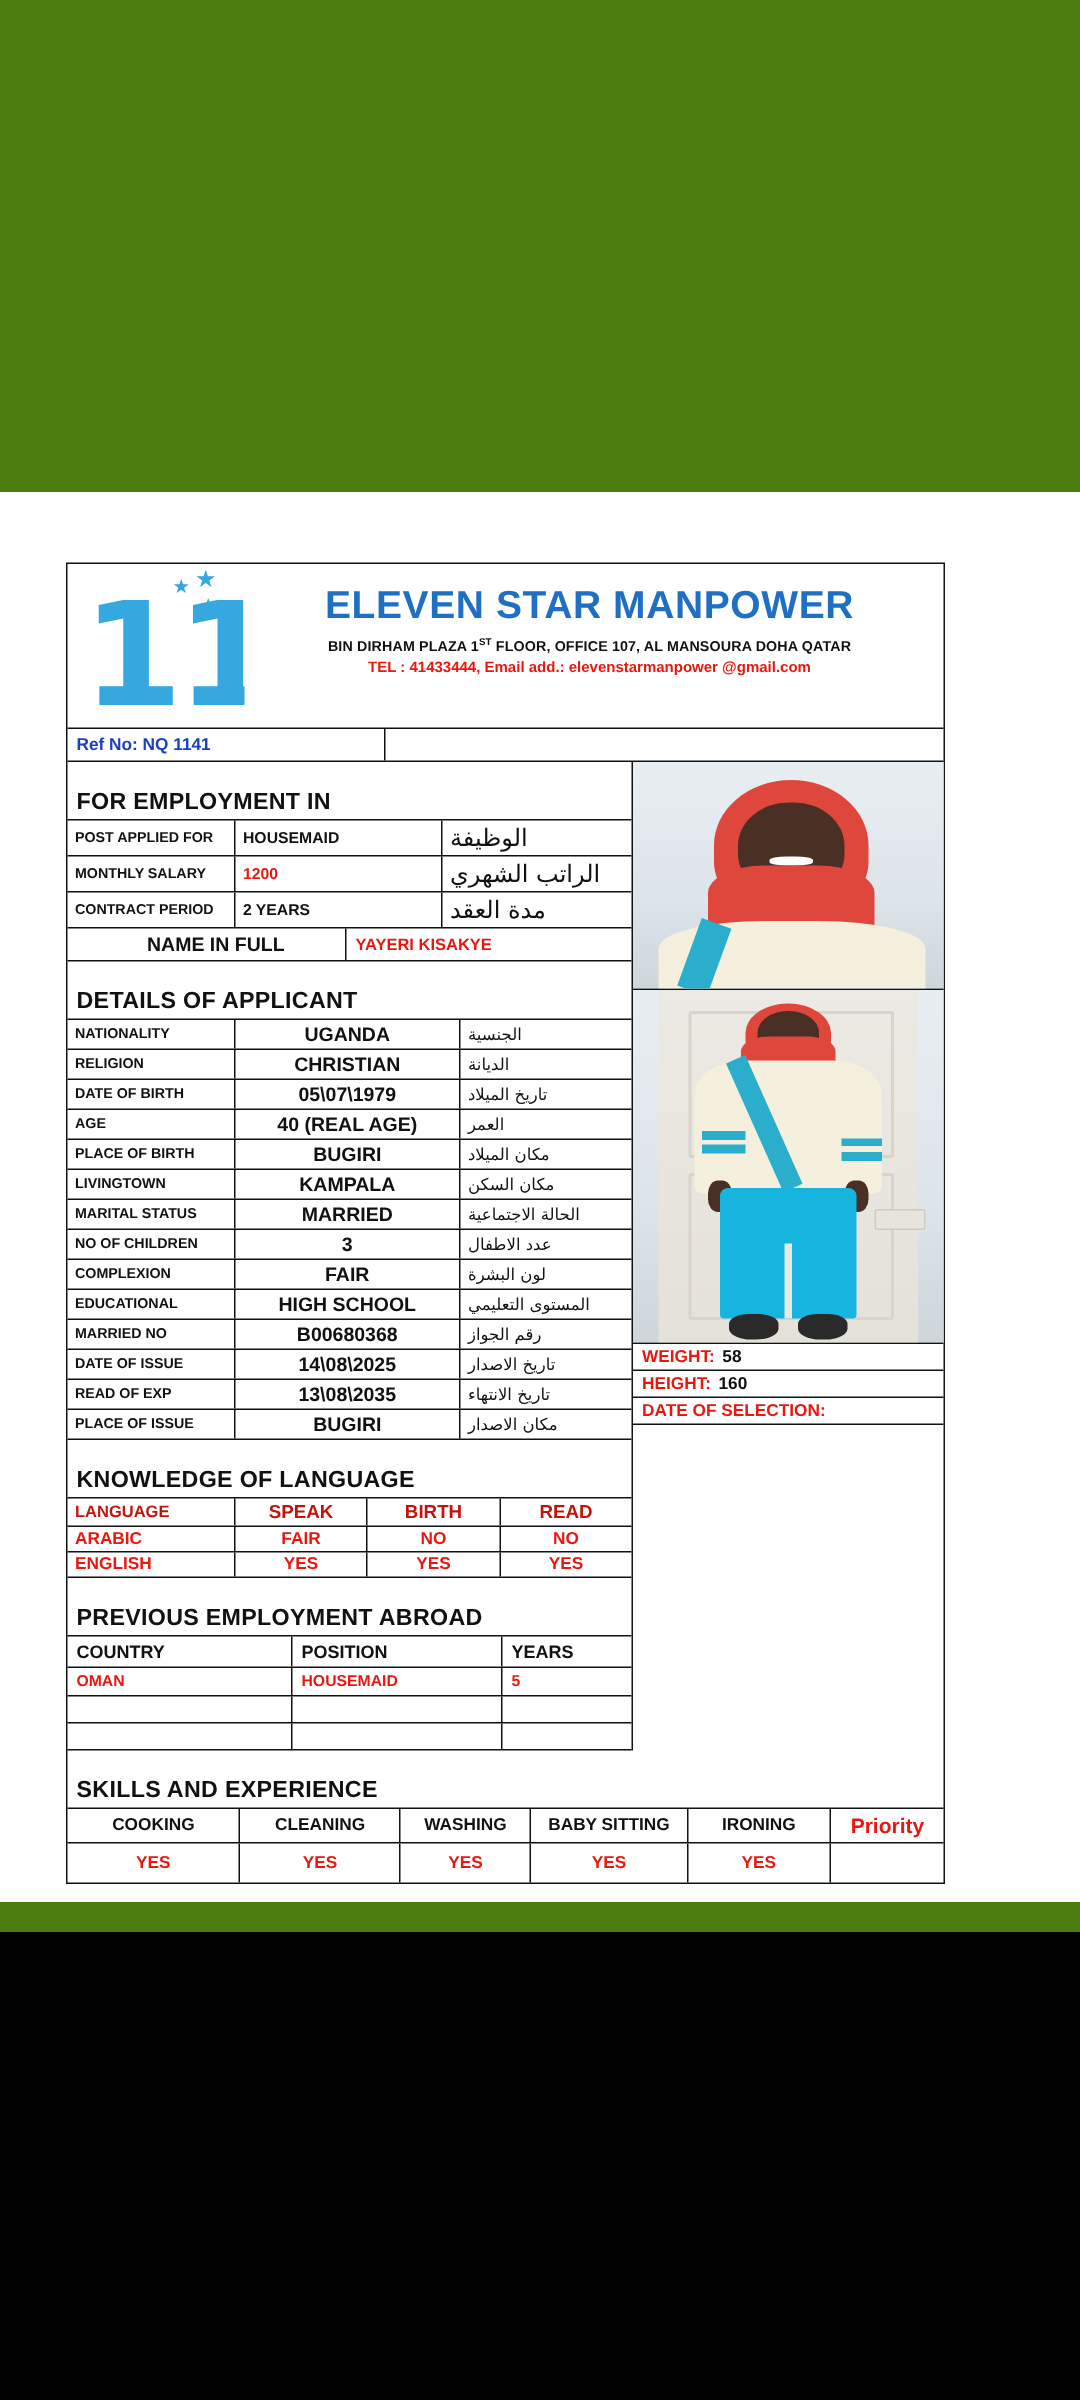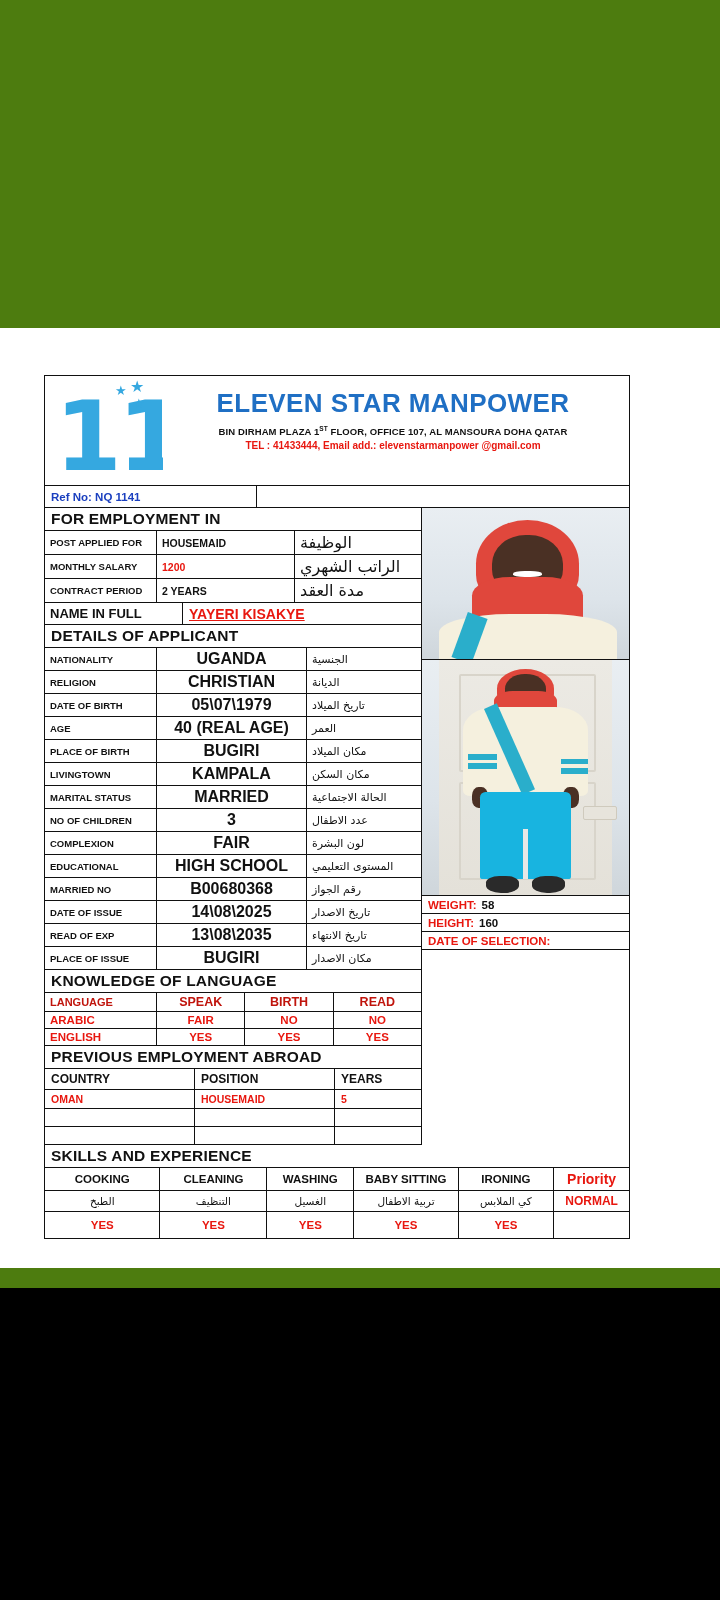--- a/index.html
+++ b/index.html
@@ -48,52 +48,52 @@
     font-family: "Liberation Sans", sans-serif;
   }
   .addr { font-size: 9.5px; font-weight: 700; color: #111; margin-top: 6px; letter-spacing: .1px; }
   .addr sup { font-size: 6.5px; }
   .tel { font-size: 10px; font-weight: 800; color: #e8170f; margin-top: 3px; }
 
   
   .row { display: flex; border-bottom: 1px solid #111; }
   .row:last-child { border-bottom: none; }
   .cell { padding: 2px 5px; font-size: 10px; color: #111; display: flex; align-items: center; }
-  .bandrow { border-bottom: 1.5px solid #111; }
+  .bandrow { border-bottom: 1.5px solid #111; margin-top: 16px; }
   .band {
     font-size: 15.5px; font-weight: 800; letter-spacing: .2px;
     padding: 2px 6px; color: #111;
   }
 
   .refrow { display: flex; border-bottom: 1.5px solid #111; height: 22px; }
   .ref { width: 212px; font-size: 11.5px; font-weight: 800; color: #1a3fbf; padding: 2px 6px;
          display:flex; align-items:center; border-right: 1px solid #111; }
   .agent { flex: 1; font-size: 11px; font-weight: 700; padding: 2px 6px; display:flex; align-items:center; gap:10px; }
   .agent .val { font-weight: 800; font-size: 12px; }
 
   
   .body { display: flex; }
   .leftcol { width: 377px; flex: 0 0 377px; border-right: 1.5px solid #111; }
   .rightcol { flex: 1; position: relative; }
 
   .lbl  { width: 112px; flex: 0 0 112px; border-right: 1px solid #111; font-weight: 700; font-size: 9.5px; }
-  .val  { width: 150px; flex: 0 0 150px; border-right: 1px solid #111; font-weight: 700; font-size: 16px; justify-content: center; }
+  .val  { width: 150px; flex: 0 0 150px; border-right: 1px solid #111; font-weight: 700; font-size: 13px; justify-content: center; }
   .ar   { flex: 1; font-size: 11px; justify-content: flex-end; direction: rtl;
           font-family: "DejaVu Sans", sans-serif; }
   .red  { color: #e8170f; }
 
   
   .lbl2 { width: 112px; flex: 0 0 112px; border-right: 1px solid #111; font-weight: 700; font-size: 9.5px; }
   .val2 { width: 138px; flex: 0 0 138px; border-right: 1px solid #111; font-weight: 700; font-size: 10.5px; }
   .ar2  { flex: 1; font-size: 16px; justify-content: flex-end; direction: rtl;
           font-family: "DejaVu Sans", sans-serif; padding-right: 4px; }
 
   .namerow { height: 22px; }
-  .namerow .nlbl { width: 138px; flex:0 0 138px; border-right:1px solid #111; font-weight:800; font-size:13px; }
-  .namerow .nval { flex:1; font-weight:800; font-size:14px; color:#e8170f; padding-left:6px; display:flex; align-items:center;text-decoration:underline; }
+  .namerow .nlbl { width: 138px; flex:0 0 138px; border-right:1px solid #111; font-weight:800; font-size:13px;margin-left:48px; }
+  .namerow .nval { flex:1; font-weight:800; font-size:11px; color:#e8170f; padding-left:6px; display:flex; align-items:center; }
 
   
   .lang .c { flex: 1; border-right: 1px solid #111; justify-content: center; font-weight: 800; font-size: 12px; padding: 2px; }
   .lang .c:last-child { border-right: none; }
   .lang .c0 { width: 112px; flex: 0 0 112px; justify-content: flex-start; padding-left: 5px; }
   .lang-head .c { color: #c0140c; font-size: 12.5px; }
   .lang-head .c0 { color: #c0140c; font-size: 11px; }
   .lang-row .c0 { color: #111; font-size: 12.5px; }
   .lang-row .c { color: #e8170f; font-size: 11.5px; }
 
@@ -381,28 +381,20 @@
         <div class="band">SKILLS AND EXPERIENCE</div>
       </div>
       <div class="row skills sk-head">
         <div class="cell c sk1">COOKING</div>
         <div class="cell c sk2">CLEANING</div>
         <div class="cell c sk3">WASHING</div>
         <div class="cell c sk4">BABY SITTING</div>
         <div class="cell c sk5">IRONING</div>
         <div class="cell c sk6">Priority</div>
       </div>
-      <div class="row skills sk-ar">
-        <div class="cell c sk1">الطبخ</div>
-        <div class="cell c sk2">التنظيف</div>
-        <div class="cell c sk3">الغسيل</div>
-        <div class="cell c sk4">تربية الاطفال</div>
-        <div class="cell c sk5">كي الملابس</div>
-        <div class="cell c sk6">NORMAL</div>
-      </div>
       <div class="row skills sk-val">
         <div class="cell c sk1">YES</div>
         <div class="cell c sk2">YES</div>
         <div class="cell c sk3">YES</div>
         <div class="cell c sk4">YES</div>
         <div class="cell c sk5">YES</div>
         <div class="cell c sk6"></div>
       </div>
 
     </div>

